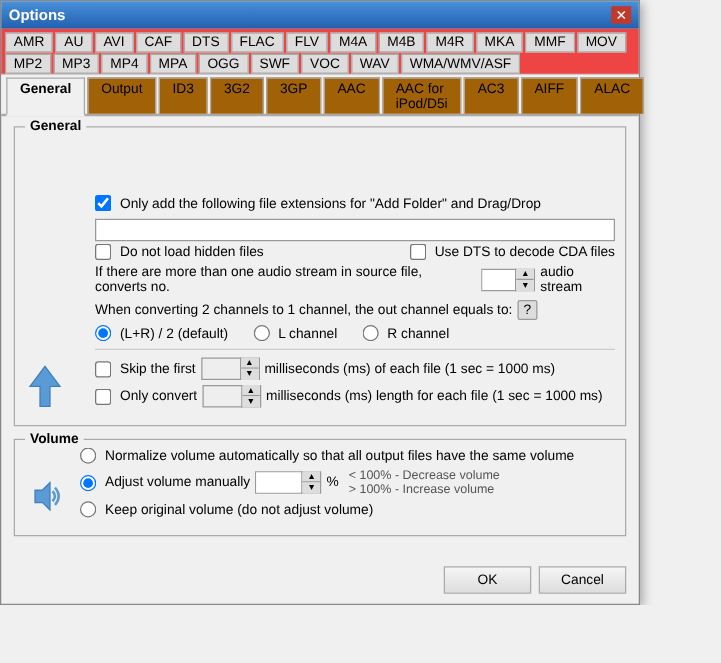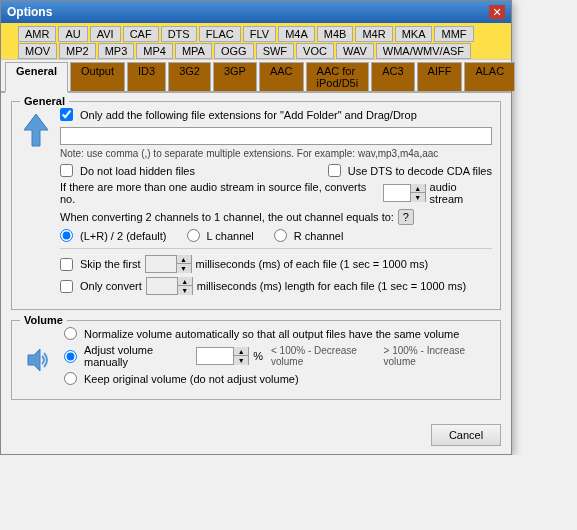--- a/index.html
+++ b/index.html
@@ -38,23 +38,23 @@
       cursor: pointer;
       font-size: 11px;
       display: flex;
       align-items: center;
       justify-content: center;
     }
 
     .format-tabs-row {
       display: flex;
       flex-wrap: wrap;
-      background: #fde047;
+      background: #ef4444;
       border-bottom: 1px solid #ccc;
-      padding: 2px 2px 0 16px;
+      padding: 2px 2px 0 2px;
     }
     .format-tab {
       border: 1px solid #aaa;
       background: #ddd;
       padding: 1px 6px;
       margin: 1px 1px 0 1px;
       cursor: pointer;
       font-size: 11px;
       min-width: 28px;
       text-align: center;
@@ -97,22 +97,23 @@
       top: -7px;
       left: 8px;
       background: #f0f0f0;
       padding: 0 4px;
       font-weight: bold;
       font-size: 11px;
     }
 
     .general-inner {
       display: flex;
-      align-items: flex-start;
-      gap: 8px;
+      align-items: flex-end;
+      gap: 24px;
+      margin-top: 48px;
     }
     .general-icon {
       margin-top: 4px;
       flex-shrink: 0;
     }
     .general-fields {
       flex: 1;
     }
 
     .row {
@@ -215,38 +216,38 @@
     }
 
     .divider-line {
       border: none;
       border-top: 1px solid #ccc;
       margin: 6px 0;
     }
 
     .volume-inner {
       display: flex;
-      align-items: center;
+      align-items: flex-end;
       gap: 8px;
     }
     .volume-icon {
       margin-top: 6px;
       flex-shrink: 0;
     }
     .volume-fields {
       flex: 1;
     }
     .volume-adjust-row {
       display: flex;
       align-items: center;
       gap: 4px;
     }
     .volume-notes {
       display: flex;
-      flex-direction: row;
+      flex-direction: column;
       font-size: 10px;
       color: #444;
       margin-left: 4px;
     }
     .pct-note { color: #555; }
 
     .footer {
       display: flex;
       justify-content: flex-end;
       gap: 6px;
@@ -320,21 +321,20 @@
             <polygon points="16,2 28,18 20,18 20,34 12,34 12,18 4,18" fill="#5b9bd5" stroke="#3a7fc1" stroke-width="1"></polygon>
           </svg>
         </div>
         <div class="general-fields">
           
           <div class="row">
             <input type="checkbox" checked="" style="">
             <label>Only add the following file extensions for "Add Folder" and Drag/Drop</label>
           </div>
           <input type="text" class="ext-input" style="">
-          <div class="note-text">Note: use comma (,) to separate multiple extensions. For example: wav,mp3,m4a,aac</div>
 
           
           <div class="row">
             <input type="checkbox" style="">
             <label>Do not load hidden files</label>
             <span style="flex:1"></span>
             <input type="checkbox" style="">
             <label>Use DTS to decode CDA files</label>
           </div>
 
@@ -443,16 +443,17 @@
             <input type="radio" name="volume" style="">
             <label>Keep original volume (do not adjust volume)</label>
           </div>
         </div>
       </div>
     </div>
 
   </div>
 
   <div class="footer">
+    <button class="footer-btn">OK</button>
     <button class="footer-btn">Cancel</button>
   </div>
 
 </div>
 
 </body></html>

